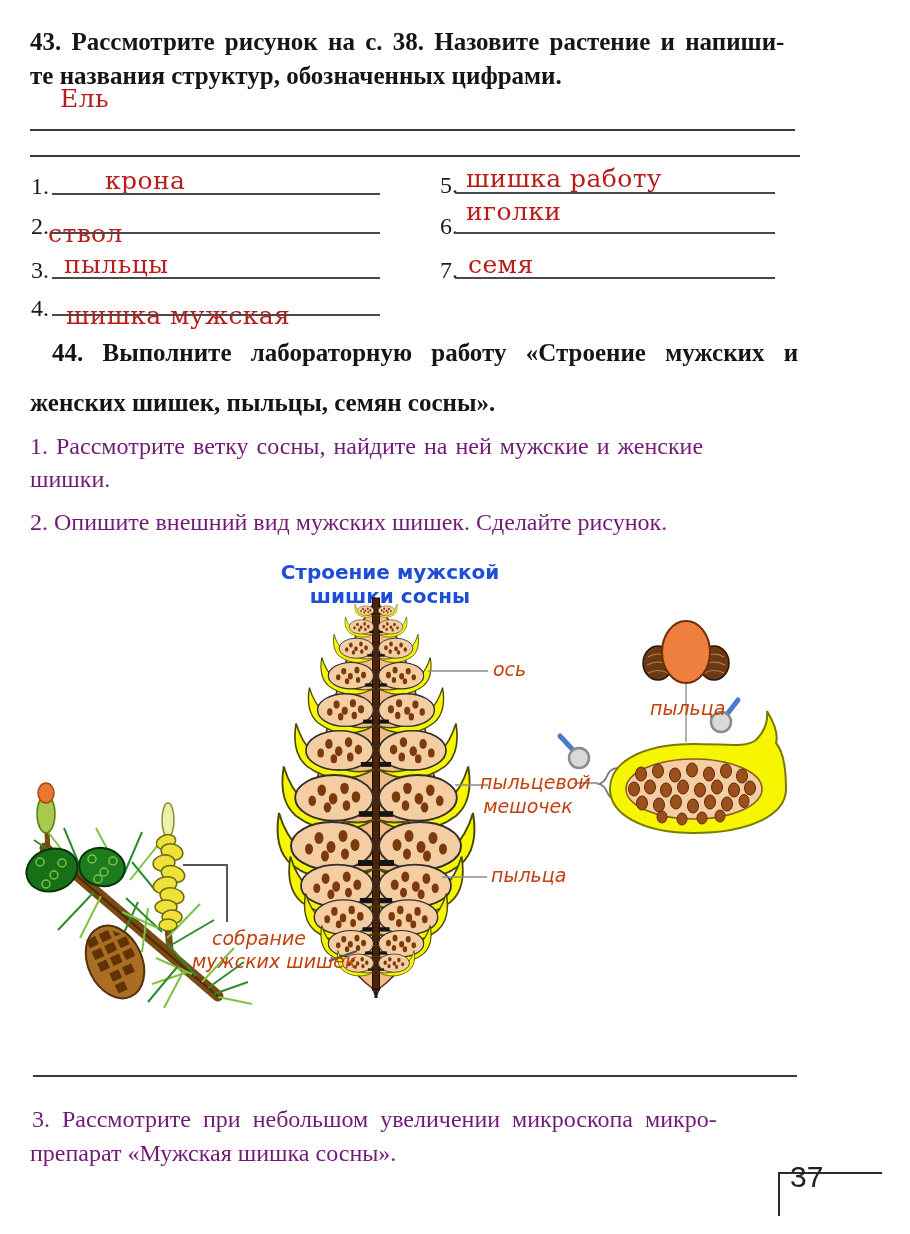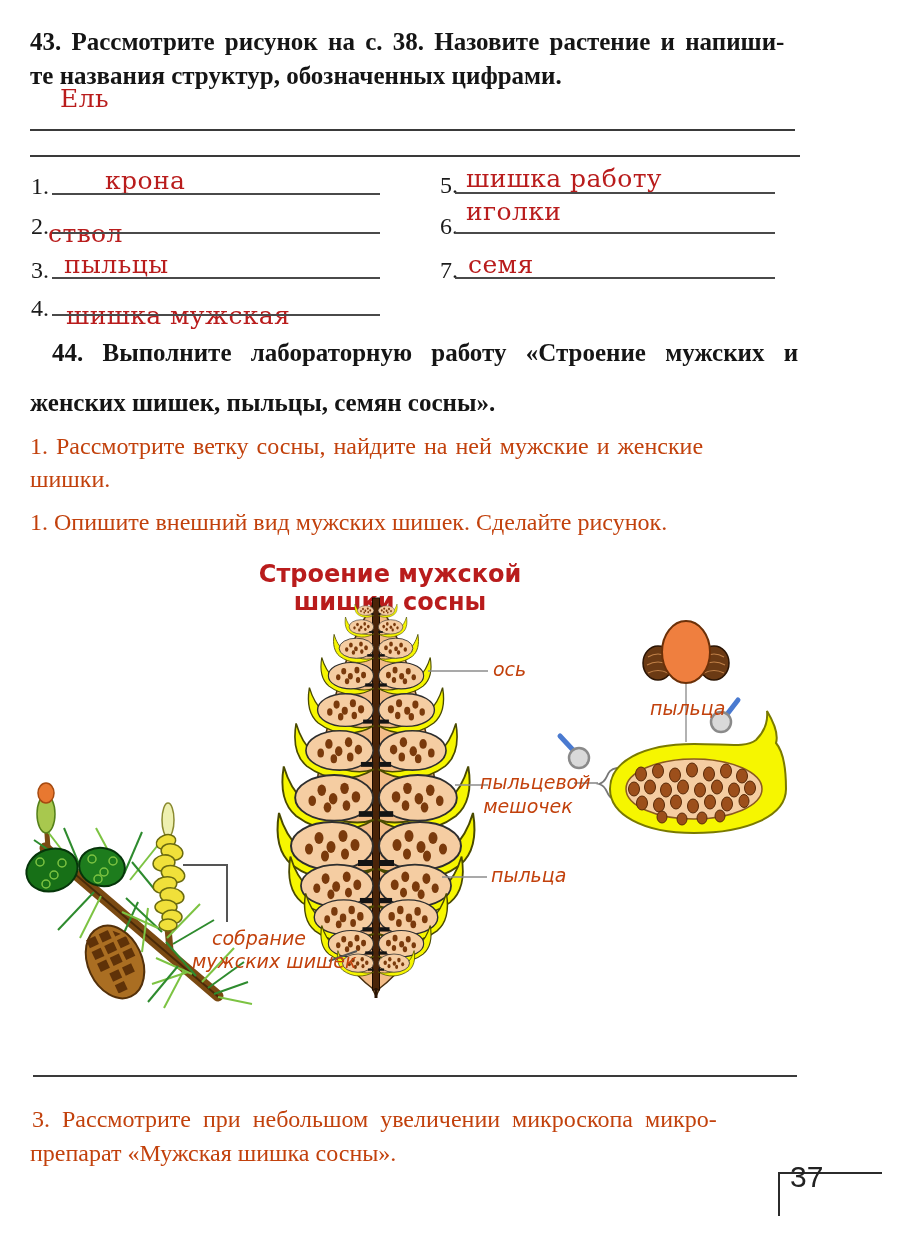--- a/index.html
+++ b/index.html
@@ -1,26 +1,26 @@
 <!DOCTYPE html>
 <html><head>
 <meta charset="utf-8">
 <style>
   html,body{margin:0;padding:0;background:#e8e8e8;}
   .page{position:relative;width:910px;height:1234px;background:#ffffff;overflow:hidden;
         font-family:"Liberation Serif",serif;color:#141414;}
   .abs{position:absolute;}
   .print{font-size:25px;line-height:1.3;color:#151515;}
   .bold{font-weight:700;}
-  .step{font-size:24px;color:#c2410c;}
+  .step{font-size:24px;color:#701a75;}
   .hand{font-family:"DejaVu Serif",serif;font-size:25px;color:#b91c1c;letter-spacing:.4px;white-space:nowrap;}
   .num{font-size:24px;color:#1b1b1b;}
   .rule{height:0;border-top:2px solid #3a3a3a;}
   .rule.thin{border-top-width:2px;border-top-color:#4a4a4a;}
-  .fig-title{font-family:"DejaVu Sans",sans-serif;font-weight:700;font-size:24px;color:#b91c1c;text-align:center;}
+  .fig-title{font-family:"DejaVu Sans",sans-serif;font-weight:700;font-size:20px;color:#1d4ed8;text-align:center;}
   .fig-label{font-family:"DejaVu Sans",sans-serif;font-style:italic;font-size:19px;color:#c2410c;white-space:nowrap;text-align:center;line-height:1.2;}
   .ws43{word-spacing:4px;}
   .ws44{word-spacing:13px;}
   .ws1{word-spacing:2px;}
   .ws3{word-spacing:6px;}
   .pgnum{font-family:"Liberation Sans",sans-serif;font-size:30px;color:#222;}
   .pline{background:#2b2b2b;}
   .dot{fill:#7a3a0c;}
   .dot2{fill:#9c4f1b;stroke:#5a2a08;stroke-width:1;}
   .needle-d{stroke:#2e8b2e;stroke-width:2;}
@@ -67,21 +67,21 @@
   <div class="abs num" style="left:440px;top:257px;">7.</div>
   <div class="abs hand" style="left:468px;top:250px;">семя</div>
   <div class="abs rule thin" style="left:455px;top:277px;width:320px;"></div>
 
   <div class="abs print bold ws44" style="left:30px;top:337px;width:775px;margin-left:22px;">44. Выполните  лабораторную  работу  «Строение  мужских  и</div>
   <div class="abs print bold" style="left:30px;top:387px;width:775px;">женских шишек, пыльцы, семян сосны».</div>
 
   <div class="abs step ws1" style="left:30px;top:433px;width:780px;">1.  Рассмотрите ветку сосны, найдите на ней мужские и женские</div>
   <div class="abs step" style="left:30px;top:466px;">шишки.</div>
 
-  <div class="abs step" style="left:30px;top:509px;width:780px;">1.  Опишите внешний вид мужских шишек. Сделайте рисунок.</div>
+  <div class="abs step" style="left:30px;top:509px;width:780px;">2.  Опишите внешний вид мужских шишек. Сделайте рисунок.</div>
 
   <div class="abs fig-title" style="left:240px;top:560px;width:300px;">Строение мужской шишки сосны</div>
 
   <svg class="abs" style="left:0;top:590px;" width="910" height="430" viewBox="0 0 910 430">
     <defs>
       <g id="sacR">
         <path d="M0,26 C26,42 58,40 82,22 C94,12 99,-6 95,-30 C90,-13 83,-2 74,6 C52,25 22,34 0,26 Z" fill="#f6f600" stroke="#4a4a00" stroke-width="2"></path>
         <ellipse cx="42" cy="3" rx="41" ry="24" fill="#f5cda2" stroke="#2e2e2e" stroke-width="2"></ellipse>
         <rect x="1" y="17" width="15" height="6" fill="#141414"></rect>
         <ellipse class="dot" cx="19" cy="2" rx="4.5" ry="6"></ellipse>

